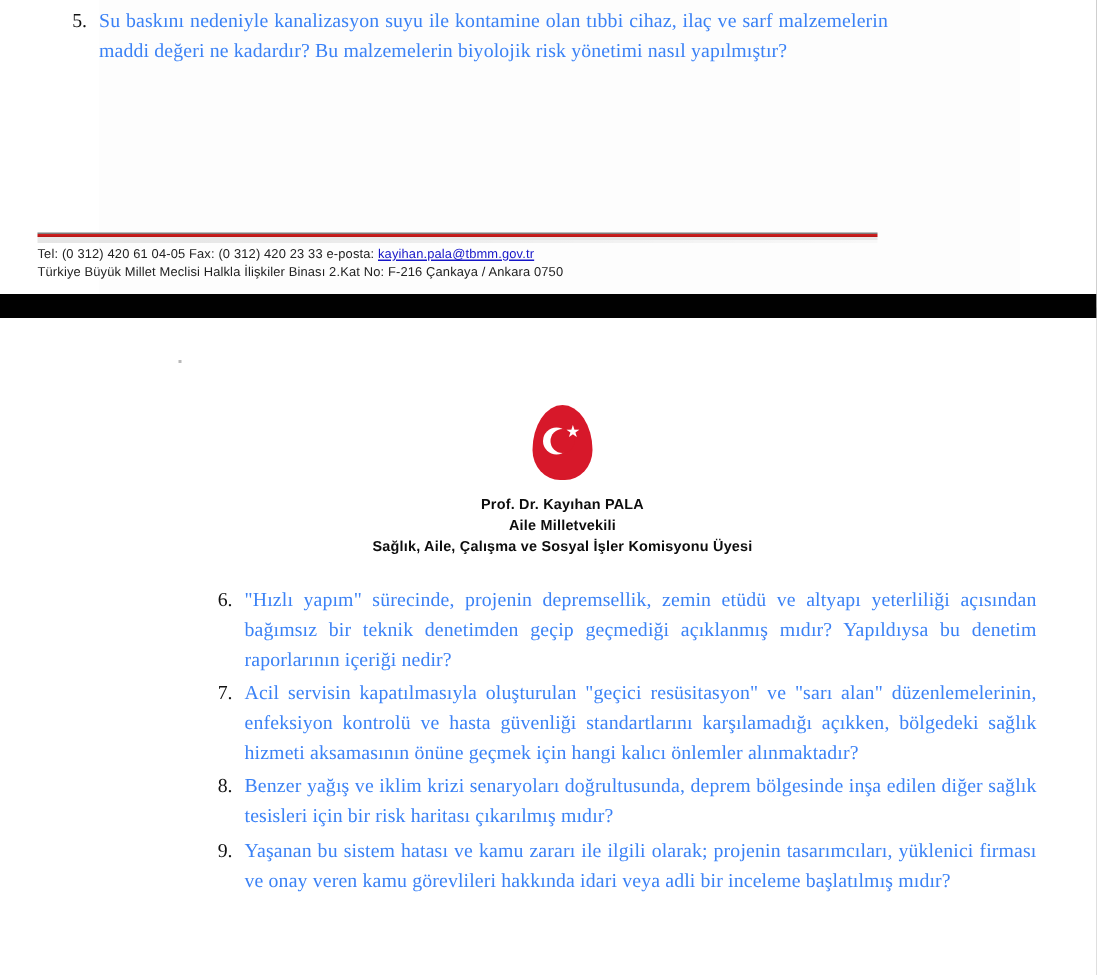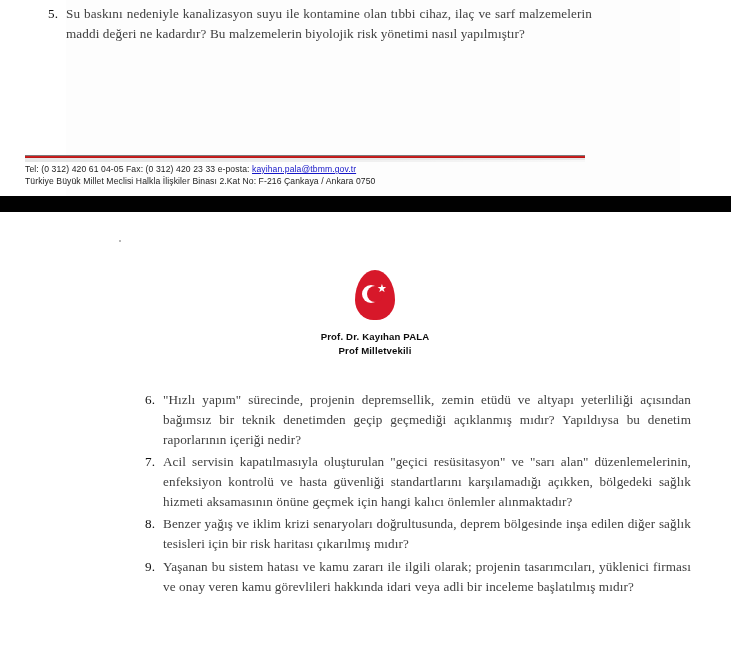--- a/index.html
+++ b/index.html
@@ -53,21 +53,21 @@
     padding-right: 8px;
     font-size: 13.2px;
     line-height: 1.52;
     color: #111;
   }
   .q-text {
     flex: 1 1 auto;
     font-size: 13.2px;
     line-height: 1.52;
     text-align: justify;
-    color: #404040;
+    color: #3b82f6;
     letter-spacing: 0.1px;
   }
 
   #p1-questions {
     position: absolute;
     left: 32px;
     top: 4px;
     width: 560px;
   }
 
@@ -266,21 +266,22 @@
       <span class="emblem-star-moon">
         <span class="crescent"></span>
         <span class="crescent-cut"></span>
         <span class="star"></span>
       </span>
     </span>
   </div>
 
   <div id="name-block">
     <div>Prof. Dr. Kayıhan PALA</div>
-    <div>Prof Milletvekili</div>
+    <div>Aile Milletvekili</div>
+    <div>Sağlık, Aile, Çalışma ve Sosyal İşler Komisyonu Üyesi</div>
   </div>
 
   <ol id="p2-questions" class="q-list">
     <li class="q-item">
       <span class="q-num">6.</span>
       <span class="q-text">"Hızlı yapım" sürecinde, projenin depremsellik, zemin etüdü ve altyapı yeterliliği açısından bağımsız bir teknik denetimden geçip geçmediği açıklanmış mıdır? Yapıldıysa bu denetim raporlarının içeriği nedir?</span>
     </li>
     <li class="q-item">
       <span class="q-num">7.</span>
       <span class="q-text">Acil servisin kapatılmasıyla oluşturulan "geçici resüsitasyon" ve "sarı alan" düzenlemelerinin, enfeksiyon kontrolü ve hasta güvenliği standartlarını karşılamadığı açıkken, bölgedeki sağlık hizmeti aksamasının önüne geçmek için hangi kalıcı önlemler alınmaktadır?</span>

